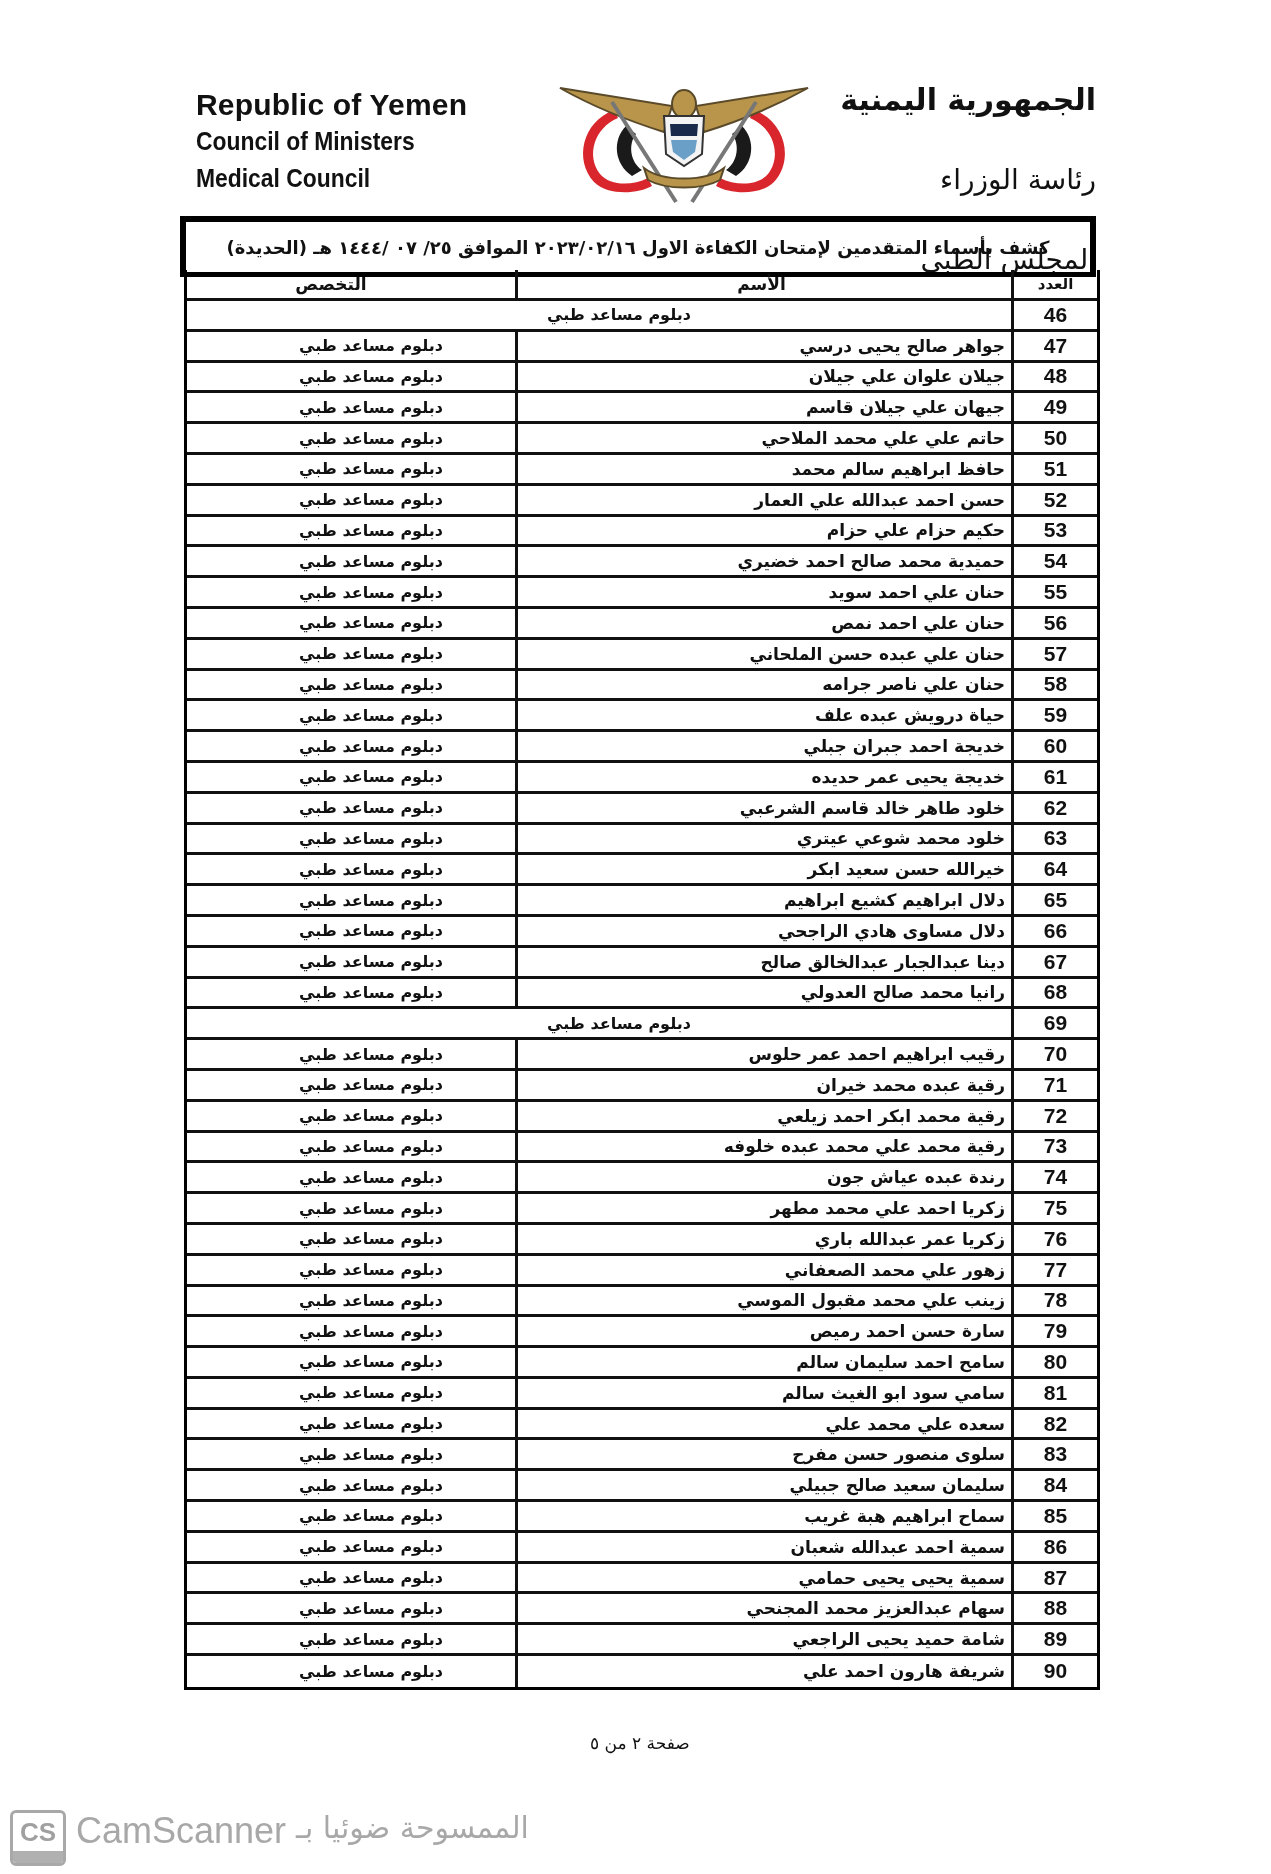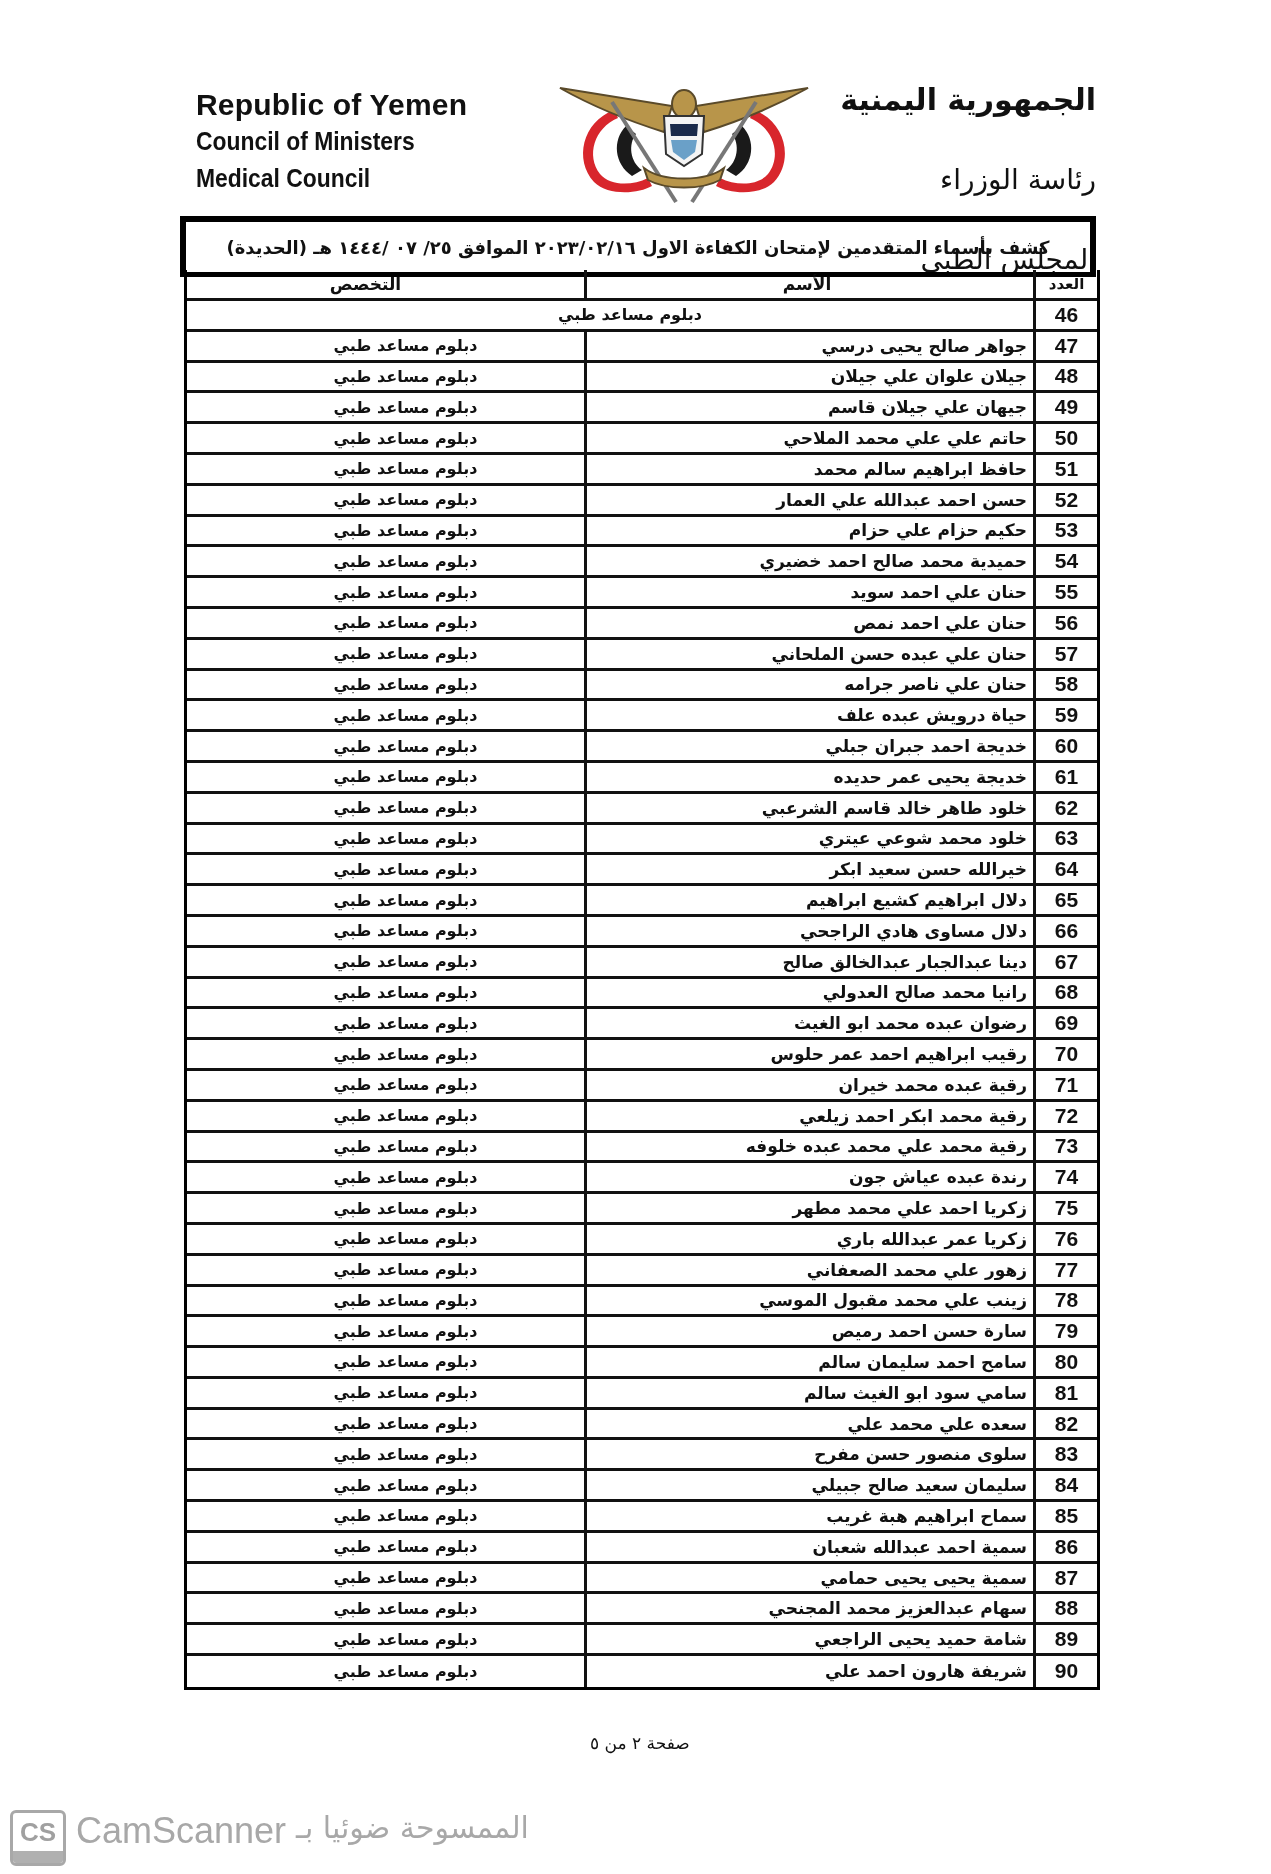--- a/index.html
+++ b/index.html
@@ -25,23 +25,23 @@
     font-family: "DejaVu Sans", sans-serif; font-size: 18px; font-weight: bold; color: #111;
   }
   .table {
     position: absolute; left: 184px; top: 270px; width: 916px;
     border-left: 3px solid #000; border-right: 3px solid #000; border-bottom: 3px solid #000;
     direction: rtl; box-sizing: border-box;
   }
   .row { display: flex; height: 30.8px; border-bottom: 3px solid #111; box-sizing: border-box; }
   .row:last-child { border-bottom: none; }
   .row.head { height: 31px; border-bottom: 3px solid #111; }
-  .c-num { width: 64px; border-left: 3px solid #111; display: flex; align-items: center; justify-content: center;
+  .c-num { width: 86px; border-left: 3px solid #111; display: flex; align-items: center; justify-content: center;
            font-family: "Liberation Sans", sans-serif; font-weight: bold; font-size: 21px; box-sizing: border-box; }
-  .c-name { width: 449px; border-left: 3px solid #111; display: flex; align-items: center; justify-content: flex-start;
+  .c-name { width: 496px; border-left: 3px solid #111; display: flex; align-items: center; justify-content: flex-start;
             padding-right: 6px; font-family: "DejaVu Sans", sans-serif; font-weight: bold; font-size: 17px; box-sizing: border-box; white-space: nowrap; }
   .c-spec { flex: 1; display: flex; align-items: center; justify-content: center; padding-left: 40px;
             font-family: "DejaVu Sans", sans-serif; font-weight: bold; font-size: 16px; box-sizing: border-box; }
   .row.head .c-num { font-family: "DejaVu Sans", sans-serif; font-size: 15px; }
   .row.head .c-name { justify-content: center; font-size: 17px; }
   .row.head .c-spec { padding-left: 0; padding-right: 40px; font-size: 17px; }
 
   .page-no { position: absolute; left: 590px; top: 1733px; direction: rtl; font-family: "DejaVu Serif", serif; font-size: 17px; color: #111; }
   .watermark { position: absolute; left: 10px; top: 1810px; height: 56px; display: flex; align-items: flex-start; gap: 10px; color: #a8a8a8; }
   .cs-logo { width: 56px; height: 56px; border: 3px solid #a8a8a8; border-radius: 6px; box-sizing: border-box;
@@ -200,21 +200,20 @@
       <div class="c-name">دينا عبدالجبار عبدالخالق صالح</div>
       <div class="c-spec">دبلوم مساعد طبي</div>
     </div>
     <div class="row">
       <div class="c-num">68</div>
       <div class="c-name">رانيا محمد صالح العدولي</div>
       <div class="c-spec">دبلوم مساعد طبي</div>
     </div>
     <div class="row">
       <div class="c-num">69</div>
-      <div class="c-name">رضوان عبده محمد ابو الغيث</div>
       <div class="c-spec">دبلوم مساعد طبي</div>
     </div>
     <div class="row">
       <div class="c-num">70</div>
       <div class="c-name">رقيب ابراهيم احمد عمر حلوس</div>
       <div class="c-spec">دبلوم مساعد طبي</div>
     </div>
     <div class="row">
       <div class="c-num">71</div>
       <div class="c-name">رقية عبده محمد خيران</div>

